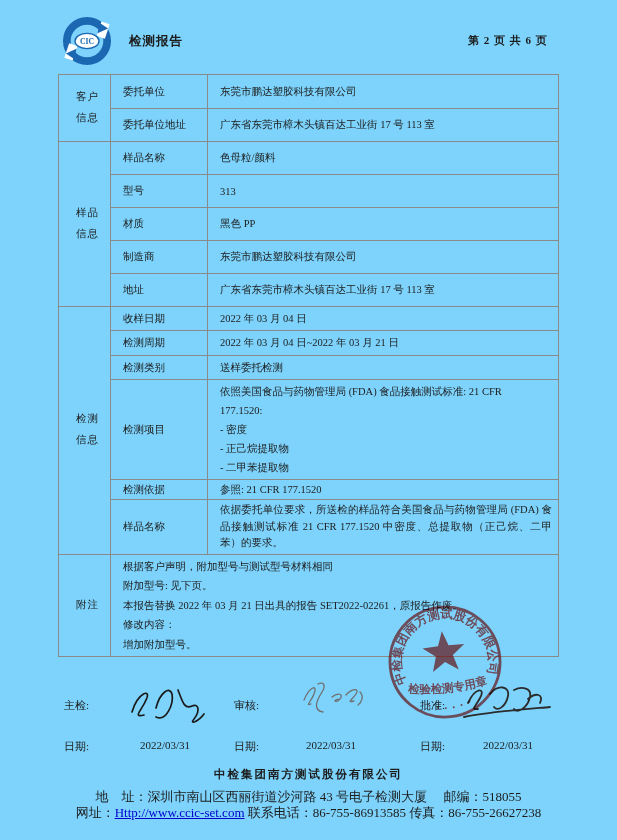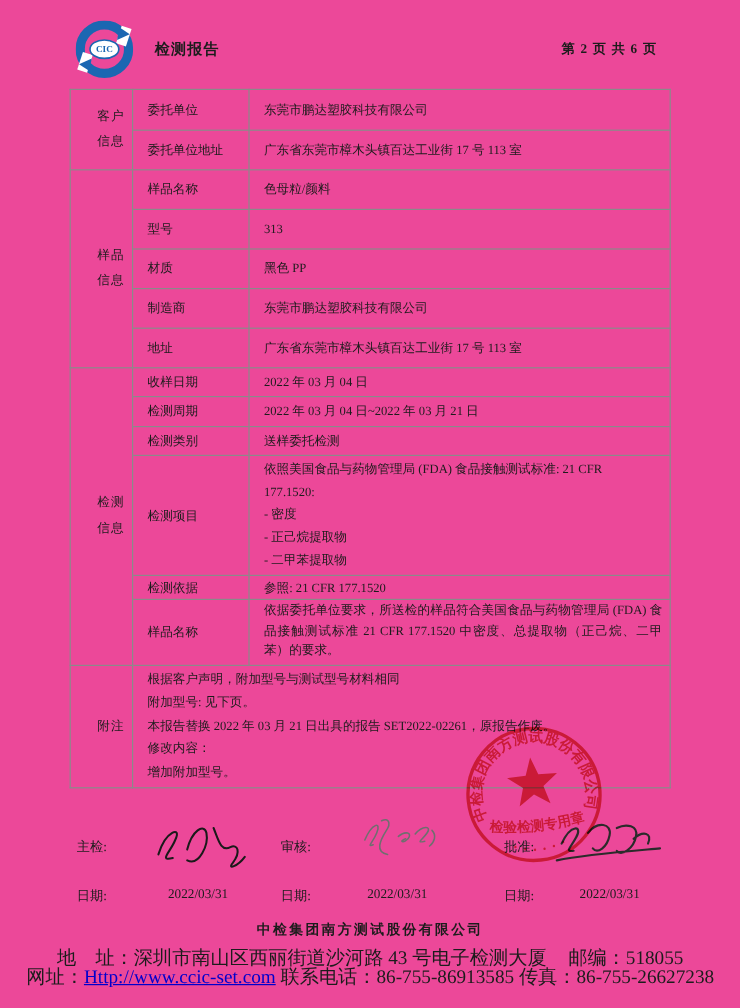--- a/index.html
+++ b/index.html
@@ -1,51 +1,51 @@
 <!DOCTYPE html>
 <html><head>
 <meta charset="utf-8">
 <style>
   html,body{margin:0;padding:0;background:#e8e8e8;}
   .page{
-    position:relative;width:617px;height:840px;background:#ec4899;margin:0 auto;
+    position:relative;width:617px;height:840px;background:#7dd3fc;margin:0 auto;
     font-family:"Liberation Serif","DejaVu Serif",serif;color:#1c1c1c;overflow:hidden;
   }
   
   .logo{position:absolute;left:63px;top:17px;width:48px;height:48px;}
   .hdr-title{position:absolute;left:129px;top:33px;font-size:12.5px;font-weight:bold;letter-spacing:1px;}
   .hdr-no{position:absolute;left:236px;top:33px;font-size:11.5px;font-weight:bold;}
   .hdr-page{position:absolute;left:468px;top:33px;font-size:11px;font-weight:bold;letter-spacing:1px;}
   
   table.report{
     position:absolute;left:58px;top:74px;width:500px;
     border-collapse:collapse;table-layout:fixed;
   }
   table.report td{
     border:1px solid #8a8a8a;font-size:10.5px;vertical-align:middle;
     padding:2px 6px 2px 12px;overflow:hidden;
   }
   td.group{
-    text-align:right;padding:0;line-height:21px;letter-spacing:1px;
+    text-align:center;padding:0;line-height:21px;letter-spacing:1px;font-family:Liberation Mono, monospace;
   }
   td.val{padding-left:13px;}
   td.multi{vertical-align:top;padding-top:4px;line-height:19px;}
   td.concl{vertical-align:middle;line-height:16.5px;padding-top:3px;padding-bottom:3px;padding-right:8px;text-align:justify;}
   td.notes{vertical-align:top;padding:5px 8px 2px 8px;line-height:19.5px;}
   
   .siglabel{position:absolute;font-size:11px;}
   .sigink{position:absolute;}
   .dateval{position:absolute;font-size:11px;}
   
   .stamp{position:absolute;left:379px;top:596px;width:132px;height:132px;
          opacity:.84;mix-blend-mode:multiply;pointer-events:none;}
   
   .ft-company{position:absolute;left:0;right:0;top:767px;text-align:center;
               font-size:11.5px;font-weight:bold;letter-spacing:2px;}
-  .ft-line{position:absolute;left:0;right:0;text-align:center;font-size:16px;}
+  .ft-line{position:absolute;left:0;right:0;text-align:center;font-size:13px;}
   .ft-line.l1{top:788px;}
   .ft-line.l2{top:804px;}
   .ft-link{color:#0000cc;text-decoration:underline;}
 </style>
 </head>
 <body>
 
 <div class="page">
 
   <svg class="logo" viewBox="-25 -25 50 50">

